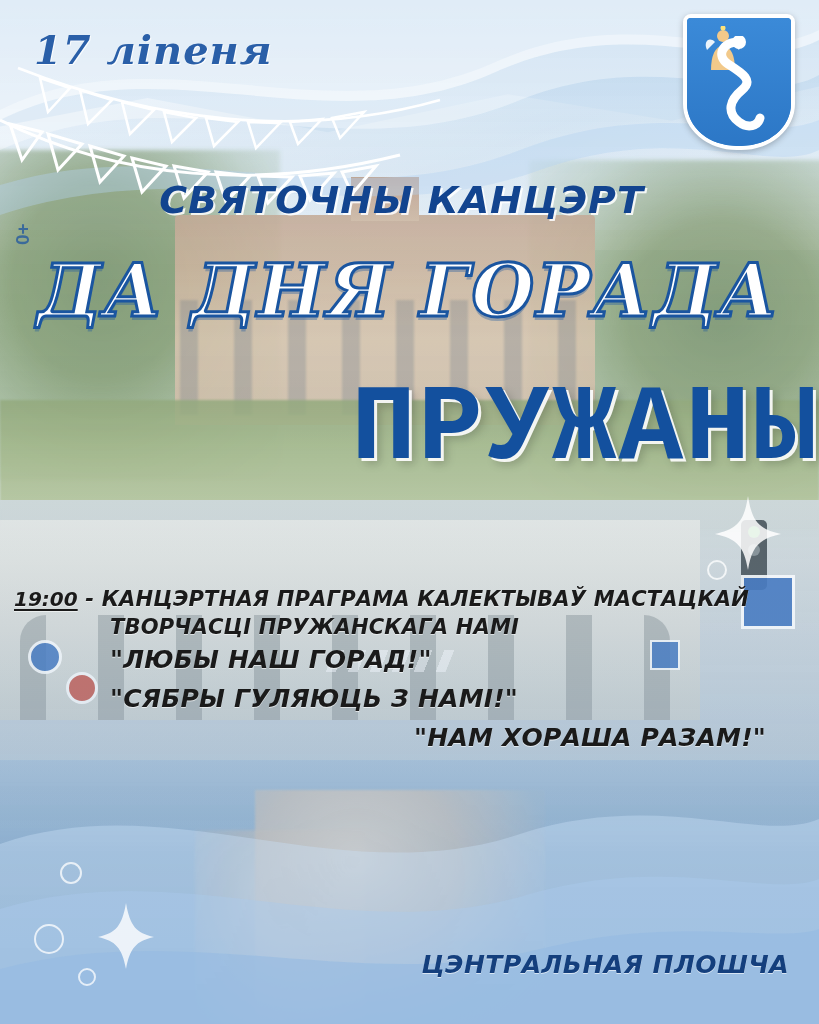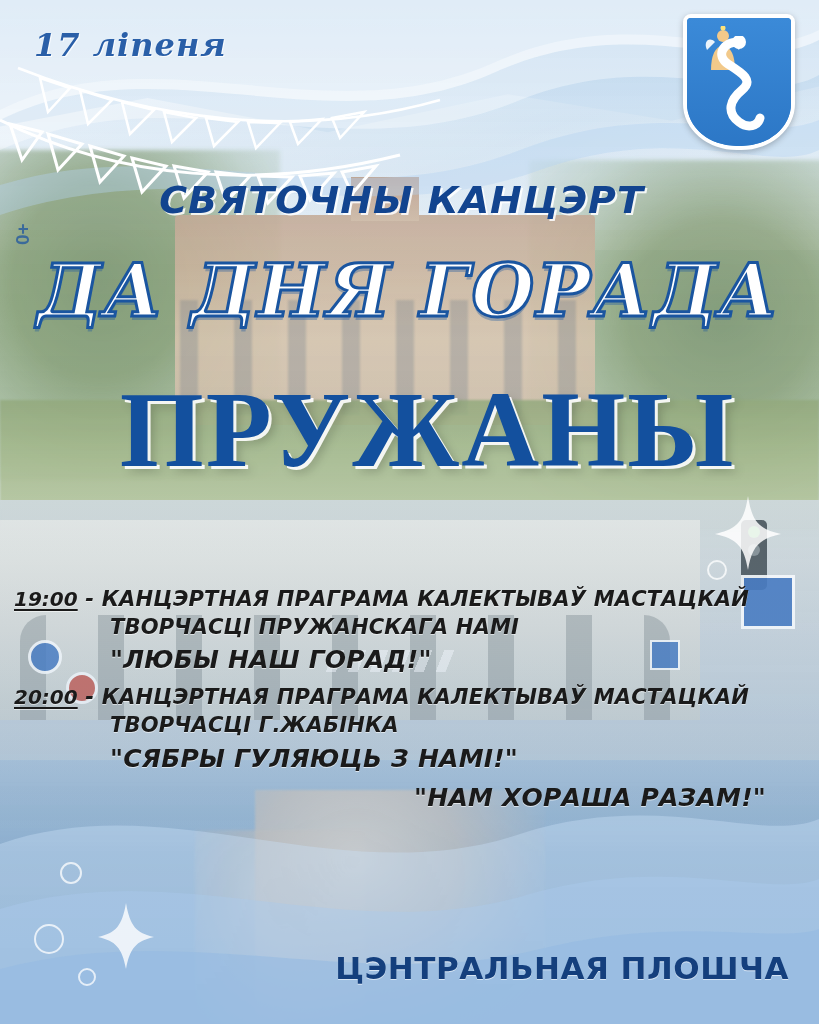--- a/index.html
+++ b/index.html
@@ -208,21 +208,21 @@
   
   .bunting { position: absolute; left: 0; top: 60px; width: 560px; height: 200px; pointer-events: none; }
 
   
   .date {
     position: absolute;
     left: 34px; top: 26px;
     font-family: "DejaVu Serif", serif;
     font-style: italic;
     font-weight: bold;
-    font-size: 32px;
+    font-size: 40px;
     color: #2a5fa8;
     letter-spacing: 1px;
     text-shadow: 1px 1px 0 rgba(255,255,255,0.8);
   }
 
   .age-mark {
     position: absolute;
     left: 12px; top: 245px;
     font-size: 19px;
     color: #2c5f9e;
@@ -255,22 +255,22 @@
     font-size: 72px;
     letter-spacing: 2px;
     color: #ffffff;
     -webkit-text-stroke: 3px #1a55a0;
     text-shadow: 0 4px 0 rgba(26,85,160,0.35);
     white-space: nowrap;
   }
   .t-name {
     position: absolute;
     left: 0; right: 0; top: 368px;
-    text-align: center;
-    font-family: Liberation Serif, serif;
+    text-align: right;
+    font-family: Liberation Mono, monospace;
     font-weight: bold;
     font-size: 108px;
     letter-spacing: 2px;
     color: #13509e;
     text-shadow: 3px 3px 0 rgba(255,255,255,0.9), 6px 6px 10px rgba(0,0,0,0.18);
     white-space: nowrap;
     padding-left: 36px;
   }
 
   
@@ -302,22 +302,23 @@
     letter-spacing: 0.2px;
     text-shadow: 0 1px 0 rgba(255,255,255,0.6);
   }
   .quote.right { margin-left: 0; text-align: right; padding-right: 40px; }
   .indent { margin-left: 96px; display: block; }
 
   .place {
     position: absolute;
     right: 30px; top: 950px;
     font-family: "DejaVu Sans", sans-serif;
-    font-weight: bold;
-    font-size: 31px;
+    font-style: italic;
+    font-weight: bold;
+    font-size: 25px;
     color: #143f7d;
     letter-spacing: 0.5px;
     text-shadow: 0 1px 0 rgba(255,255,255,0.6);
   }
 
   .sparkle { position: absolute; pointer-events: none; }
   .bubble {
     position: absolute;
     border: 2px solid rgba(255,255,255,0.75);
     border-radius: 50%;
@@ -431,26 +432,20 @@
       <div class="line">
         <span class="time">19:00</span>
         <span>-</span>
         <span>КАНЦЭРТНАЯ ПРАГРАМА КАЛЕКТЫВАЎ МАСТАЦКАЙ</span>
         <span class="indent">ТВОРЧАСЦІ ПРУЖАНСКАГА НАМІ</span>
       </div>
       <div class="quote">"ЛЮБЫ НАШ ГОРАД!"</div>
     </div>
 
     <div class="item">
-      <div class="line">
-        <span class="time">20:00</span>
-        <span>-</span>
-        <span>КАНЦЭРТНАЯ ПРАГРАМА КАЛЕКТЫВАЎ МАСТАЦКАЙ</span>
-        <span class="indent">ТВОРЧАСЦІ Г.ЖАБІНКА</span>
-      </div>
       <div class="quote">"СЯБРЫ ГУЛЯЮЦЬ З НАМІ!"</div>
     </div>
 
     <div class="item">
       <div class="quote right">"НАМ ХОРАША РАЗАМ!"</div>
     </div>
 
   </div>
 
   <div class="place">ЦЭНТРАЛЬНАЯ ПЛОШЧА</div>

